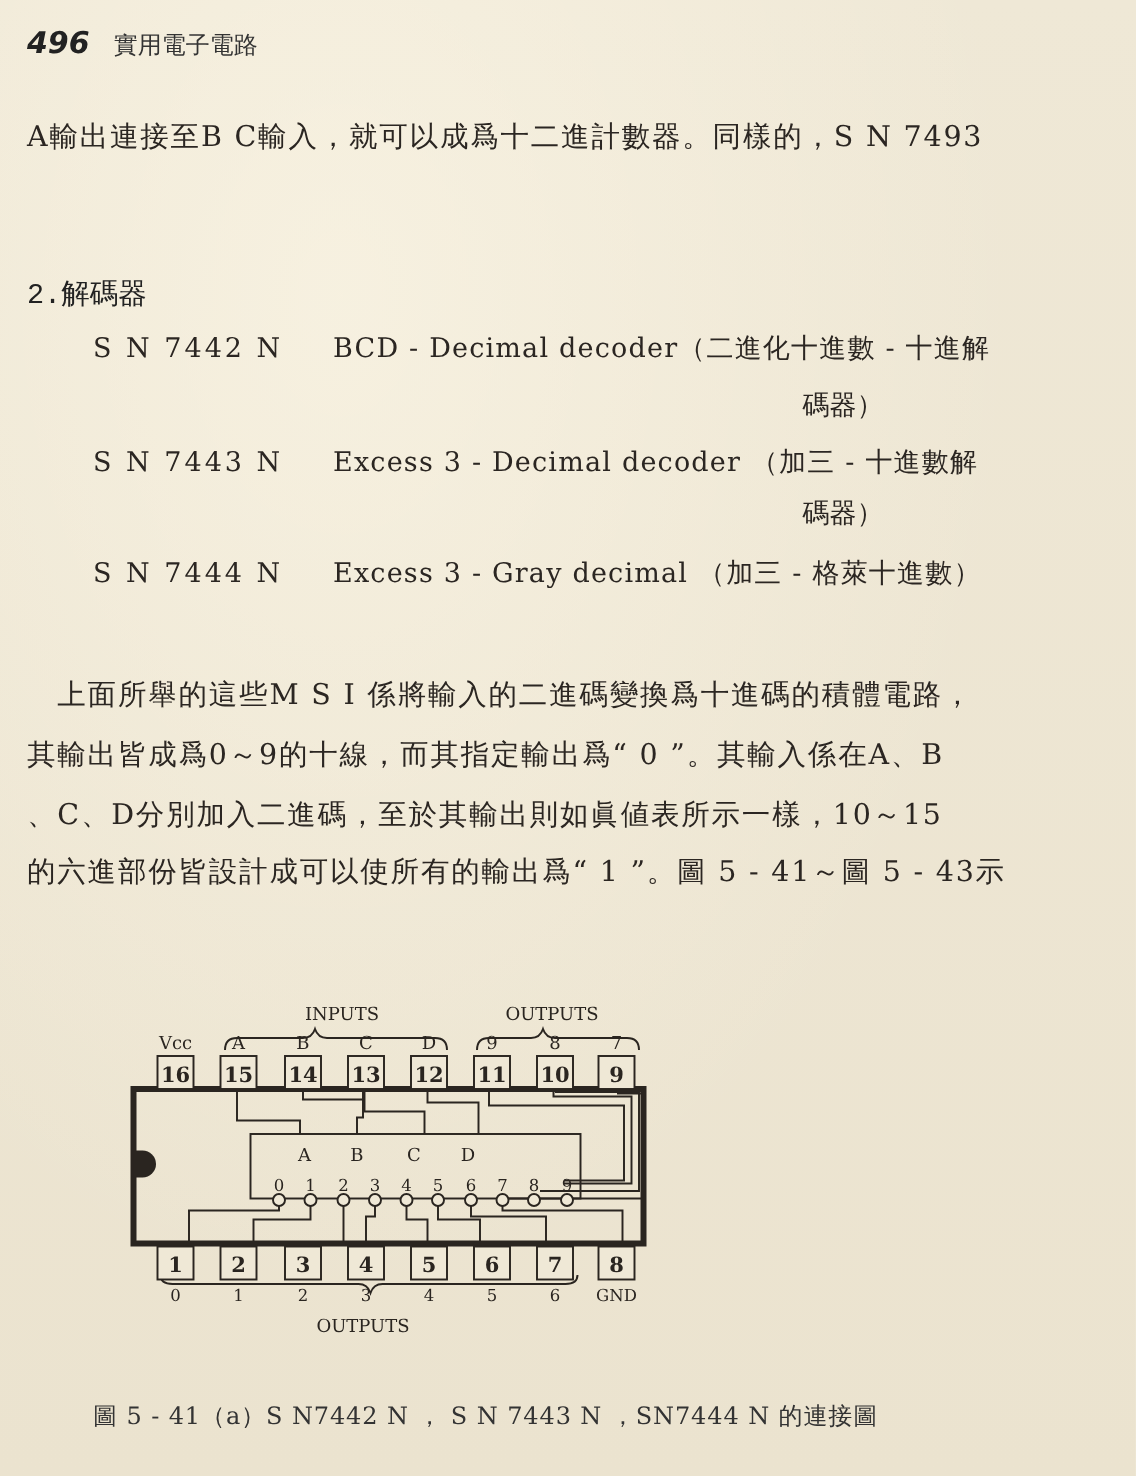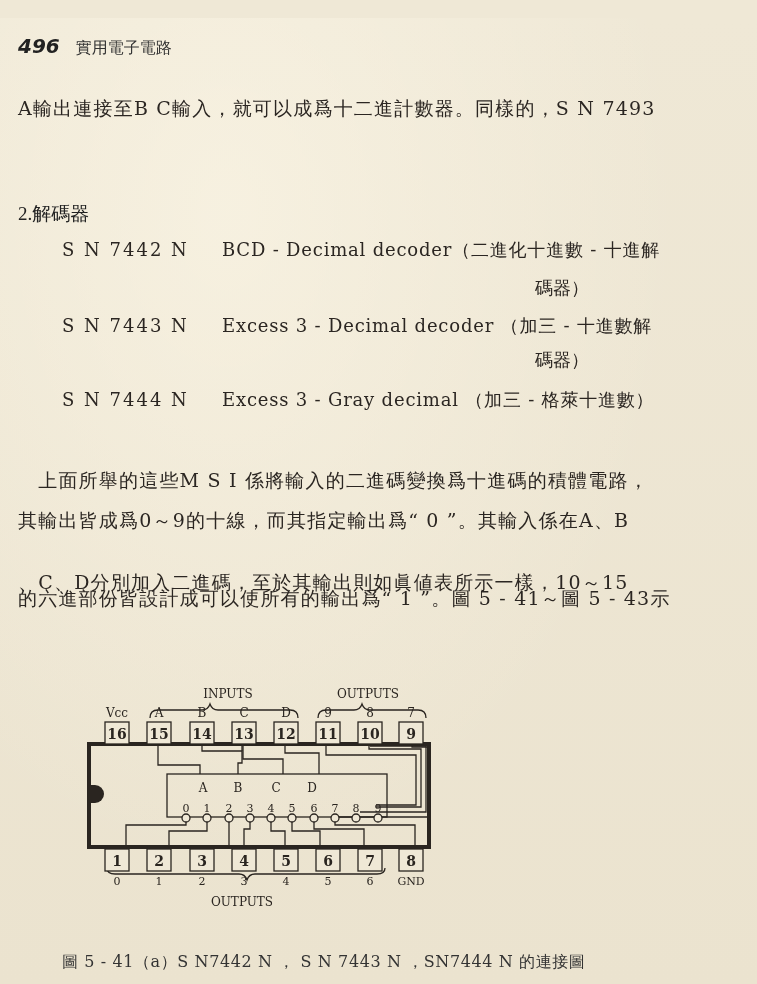--- a/index.html
+++ b/index.html
@@ -6,27 +6,26 @@
   body {
     width:757px; height:984px; overflow:hidden; position:relative;
     background:#efe8d6;
     font-family:"DejaVu Serif", serif;
     color:#2a2520;
   }
   .page { position:absolute; inset:0;
     background:
       radial-gradient(ellipse at 30% 20%, rgba(255,250,235,0.5), rgba(0,0,0,0) 60%),
       linear-gradient(#efe8d6,#ebe3cf);
-    margin-top: 18px;
   }
   .header { position:absolute; left:18px; top:16px; display:flex; align-items:baseline; gap:16px; }
   .page-num { font-family:"DejaVu Sans", sans-serif; font-weight:bold; font-style:italic; font-size:20px; color:#222; }
   .book-title { font-size:16px; color:#333; }
   .line { position:absolute; left:18px; font-size:19px; letter-spacing:1.2px; white-space:nowrap; color:#2b2622; }
-  .section { position:absolute; left:18px; top:183px; font-family:Liberation Serif, serif; font-size:19px; color:#222; }
+  .section { position:absolute; left:18px; top:183px; font-family:Liberation Mono, monospace; font-size:19px; color:#222; }
   .dec-row { position:absolute; left:62px; font-size:18px; white-space:nowrap; color:#2b2622; letter-spacing:0.8px; }
   .dec-row .part { display:inline-block; width:160px; letter-spacing:2px; }
   .dec-cont { position:absolute; left:535px; font-size:18px; color:#2b2622; }
   .caption { position:absolute; left:62px; top:934px; font-size:16px; white-space:nowrap; color:#333; letter-spacing:0.6px;text-align:right; }
   svg text { font-family:"DejaVu Serif", serif; }
   .pin-num { font-family:"DejaVu Sans", sans-serif; font-weight:bold; }
 </style>
 </head>
 <body>
 
@@ -50,21 +49,21 @@
     <span class="part">S N 7443 N</span><span>Excess 3 - Decimal decoder  （加三 - 十進數解</span>
   </div>
   <div class="dec-cont" style="top:330px">碼器）</div>
 
   <div class="dec-row" style="top:370px">
     <span class="part">S N 7444 N</span><span>Excess 3 - Gray  decimal （加三 - 格萊十進數）</span>
   </div>
 
   <div class="line" style="top:450px">　上面所舉的這些M S I 係將輸入的二進碼變換爲十進碼的積體電路，</div>
   <div class="line" style="top:490px">其輸出皆成爲0～9的十線，而其指定輸出爲“ 0 ”。其輸入係在A、B</div>
-  <div class="line" style="top:552px">、C、D分別加入二進碼，至於其輸出則如眞値表所示一樣，10～15</div>
+  <div class="line" style="top:530px">、C、D分別加入二進碼，至於其輸出則如眞値表所示一樣，10～15</div>
   <div class="line" style="top:568px">的六進部份皆設計成可以使所有的輸出爲“ 1 ”。圖 5 - 41～圖 5 - 43示</div>
 
   <svg style="position:absolute;left:0;top:0" width="757" height="984" viewBox="0 0 757 984">
     <g fill="none" stroke="#2a2520" stroke-width="1.3">
 
       <path d="M150 700 q0 -8 8 -8 h44 q6 0 8 -6 q2 6 8 6 h72 q8 0 8 8"></path>
       <path d="M318 700 q0 -8 8 -8 h28 q6 0 8 -6 q2 6 8 6 h48 q8 0 8 8"></path>
       <path d="M107 850 q0 6 8 6 h124 q6 0 8 6 q2 -6 8 -6 h122 q8 0 8 -6"></path>
 
       <rect x="167" y="756" width="220" height="43"></rect>

